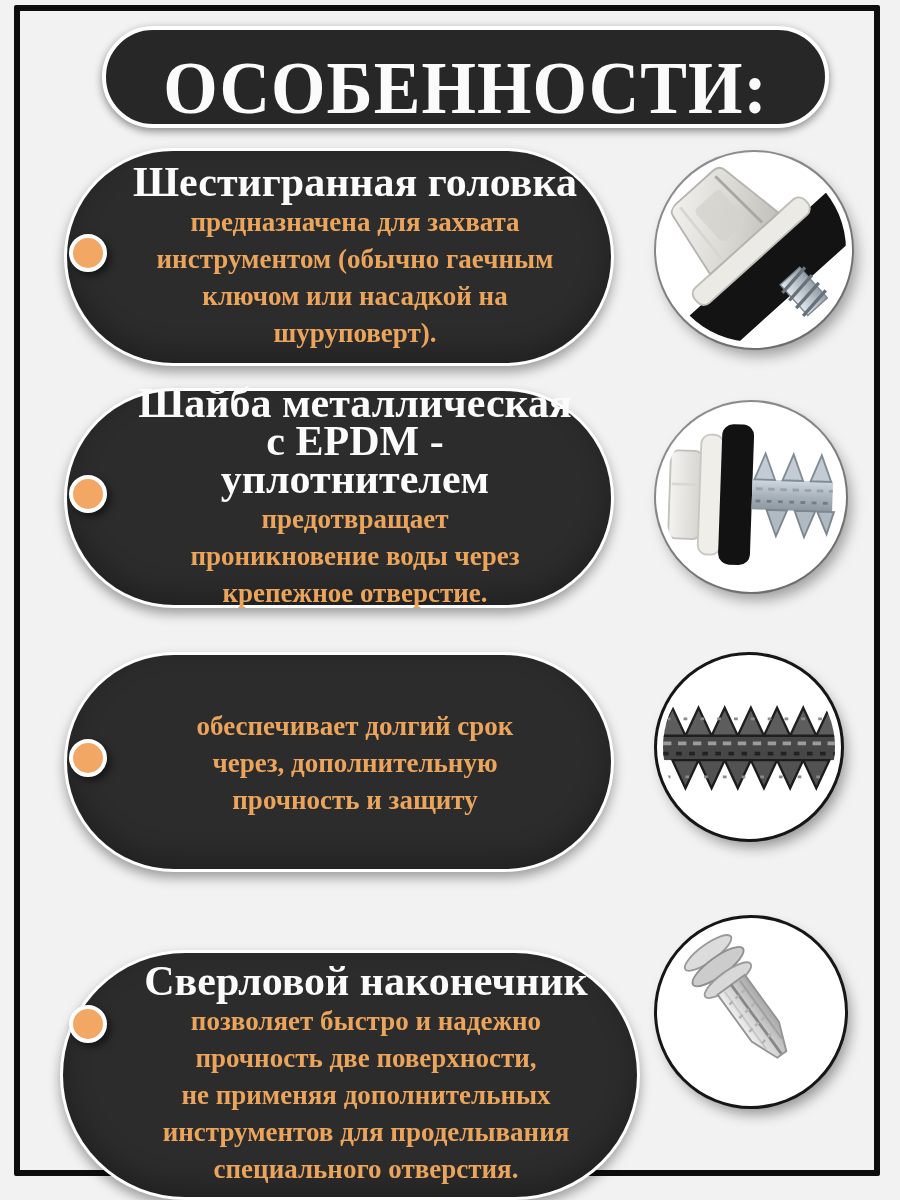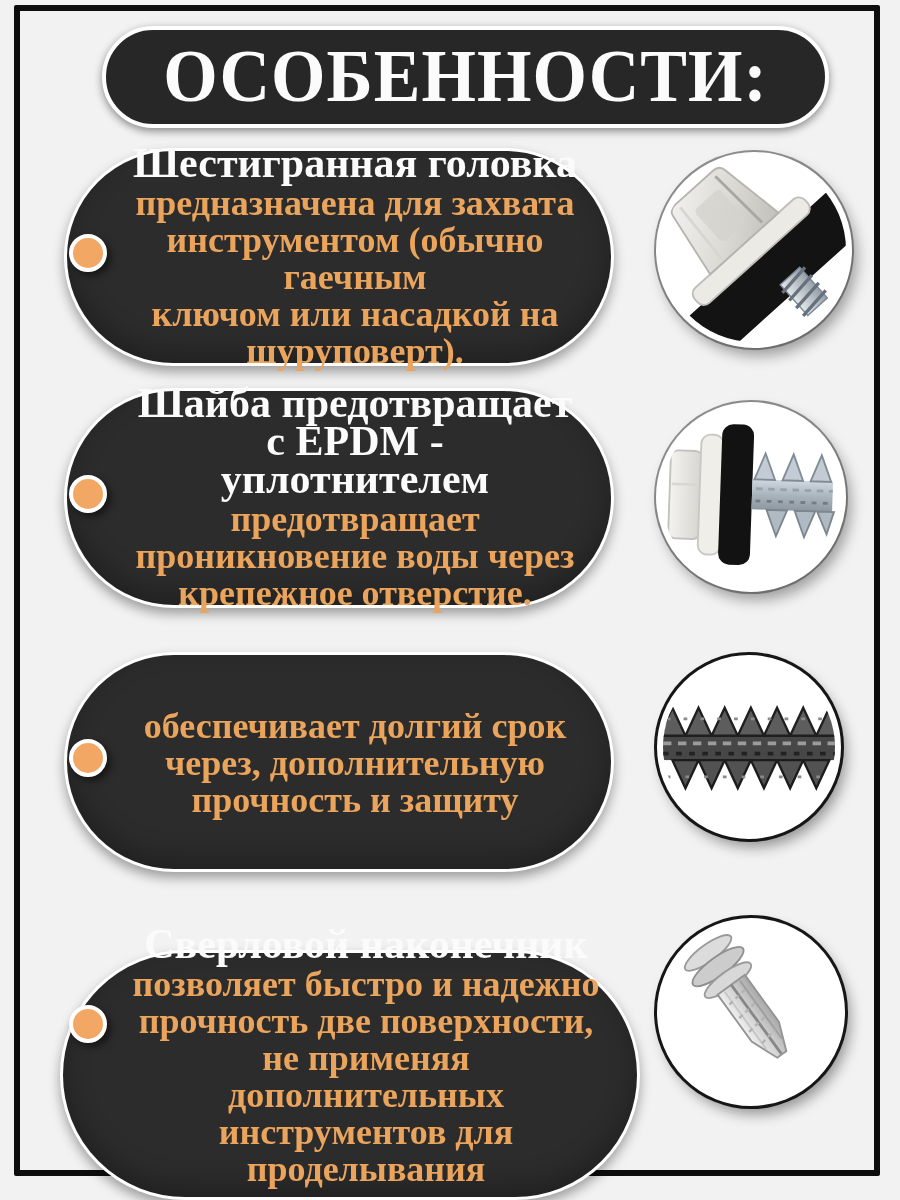--- a/index.html
+++ b/index.html
@@ -12,21 +12,21 @@
   
   .frame{
     position:absolute;left:14px;top:5px;width:866px;height:1171px;
     border:6px solid #0d0d0d;border-radius:2px;pointer-events:none;
   }
 
   
   .title-pill{
     position:absolute;left:102px;top:26px;width:727px;height:102px;
     background:#282727;border:4px solid #ffffff;border-radius:58px;
-    display:flex;align-items:center;justify-content:center;
+    display:flex;align-items:flex-end;justify-content:center;
     box-shadow:0 3px 8px rgba(0,0,0,.45);
   }
   .title-pill .txt{
     color:#fbfbfb;font-size:70px;font-weight:bold;letter-spacing:1px;
     line-height:1;transform:scaleY(1.06);white-space:nowrap;
   }
 
   
   .card{
     position:absolute;background:#2d2c2c;border:3px solid #ffffff;
@@ -37,21 +37,21 @@
   .card1{left:64px;top:148px;width:550px;height:218px;border-radius:112px;}
   .card2{left:64px;top:388px;width:550px;height:220px;border-radius:112px;}
   .card3{left:64px;top:652px;width:550px;height:220px;border-radius:112px;}
   .card4{left:60px;top:950px;width:580px;height:250px;border-radius:126px;}
 
   .f-title{
     color:#fbfbfb;font-size:42px;font-weight:bold;line-height:38px;
     white-space:pre-line;
   }
   .f-desc{
-    color:#eaa45c;font-size:36px;font-weight:bold;line-height:37px;
+    color:#eaa45c;font-size:27px;font-weight:bold;line-height:37px;
     margin-top:3px;white-space:pre-line;
   }
 
   
   .bullet{
     position:absolute;width:38px;height:38px;border-radius:50%;
     background:#f3a765;border:4px solid #ffffff;
     box-shadow:4px 4px 7px rgba(0,0,0,.5);
   }
   .bullet1{left:69px;top:234px;}
@@ -114,21 +114,21 @@
         <rect x="78" y="24" width="36" height="46" rx="5" fill="#d3d1cc" opacity="0.75"></rect>
       </g>
       <g transform="rotate(-42 151 142)">
         <rect x="137" y="120" width="28" height="44" fill="url(#p1zinc)" stroke="#7e8892" stroke-width="1.5"></rect>
         <path d="M133,128 L169,124 M133,139 L169,135 M133,150 L169,146 M133,161 L169,157" stroke="#67717b" stroke-width="3.5" fill="none"></path>
       </g>
     </svg>
   </div>
 
   <div class="card card2">
-    <div class="f-title">Шайба предотвращает
+    <div class="f-title">Шайба металлическая
 с EPDM - уплотнителем</div>
     <div class="f-desc">предотвращает
 проникновение воды через
 крепежное отверстие.</div>
   </div>
   <div class="bullet bullet2"></div>
   <div class="photo photo2 ring-soft">
     <svg viewBox="0 0 190 190" xmlns="http://www.w3.org/2000/svg">
       <defs>
         <linearGradient id="p2head" x1="0" y1="0" x2="1" y2="0">

